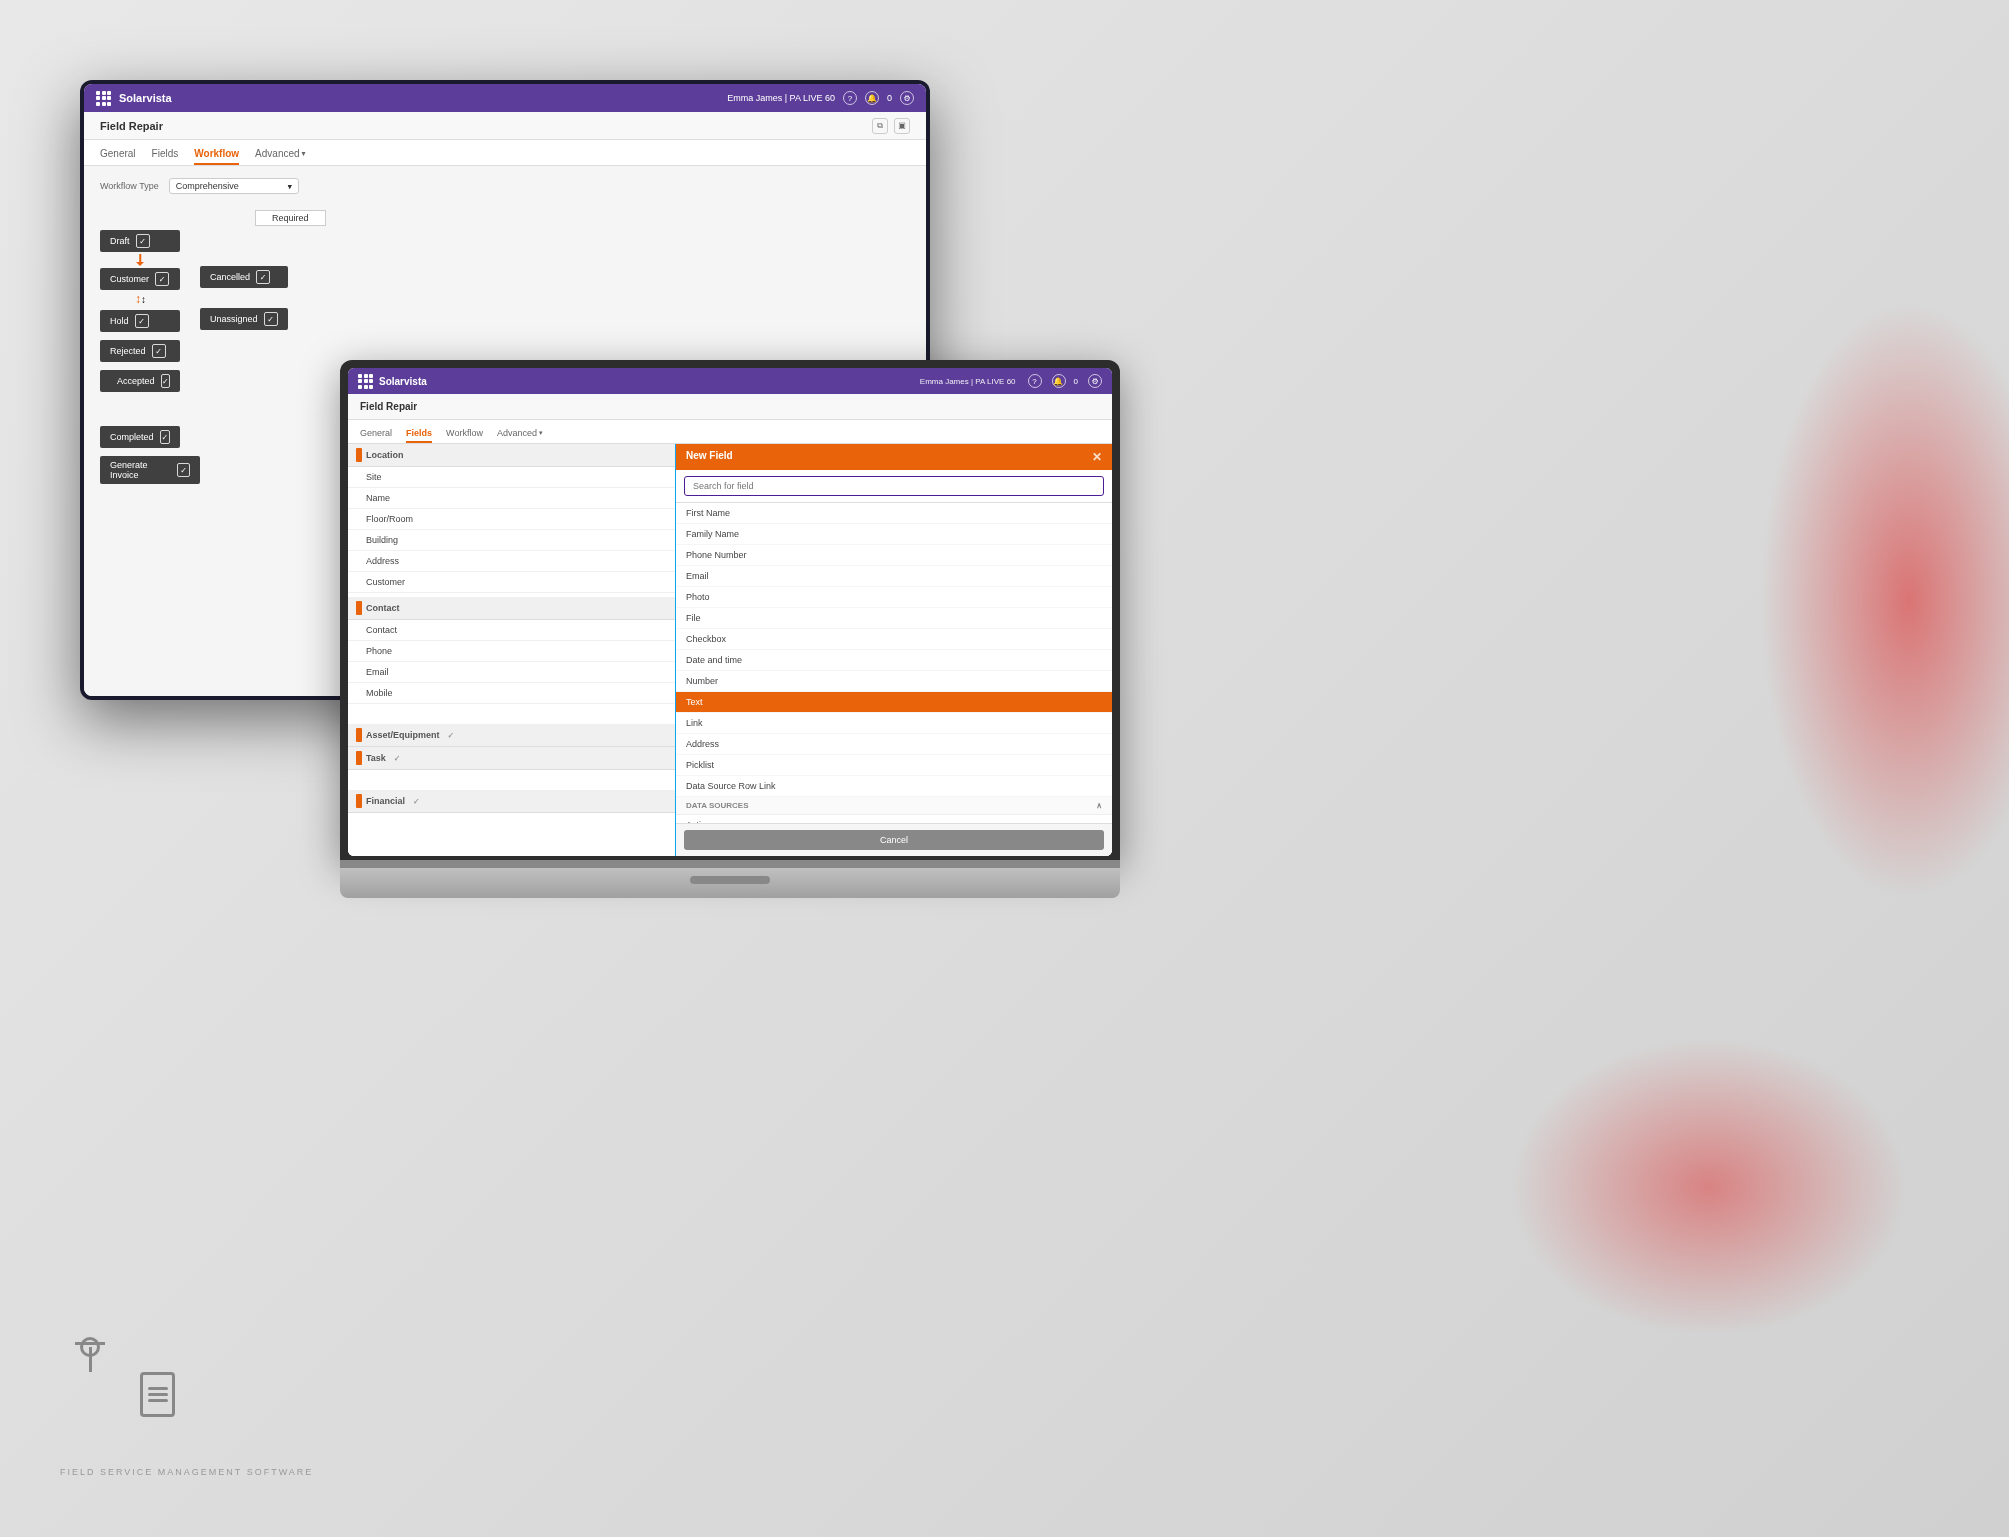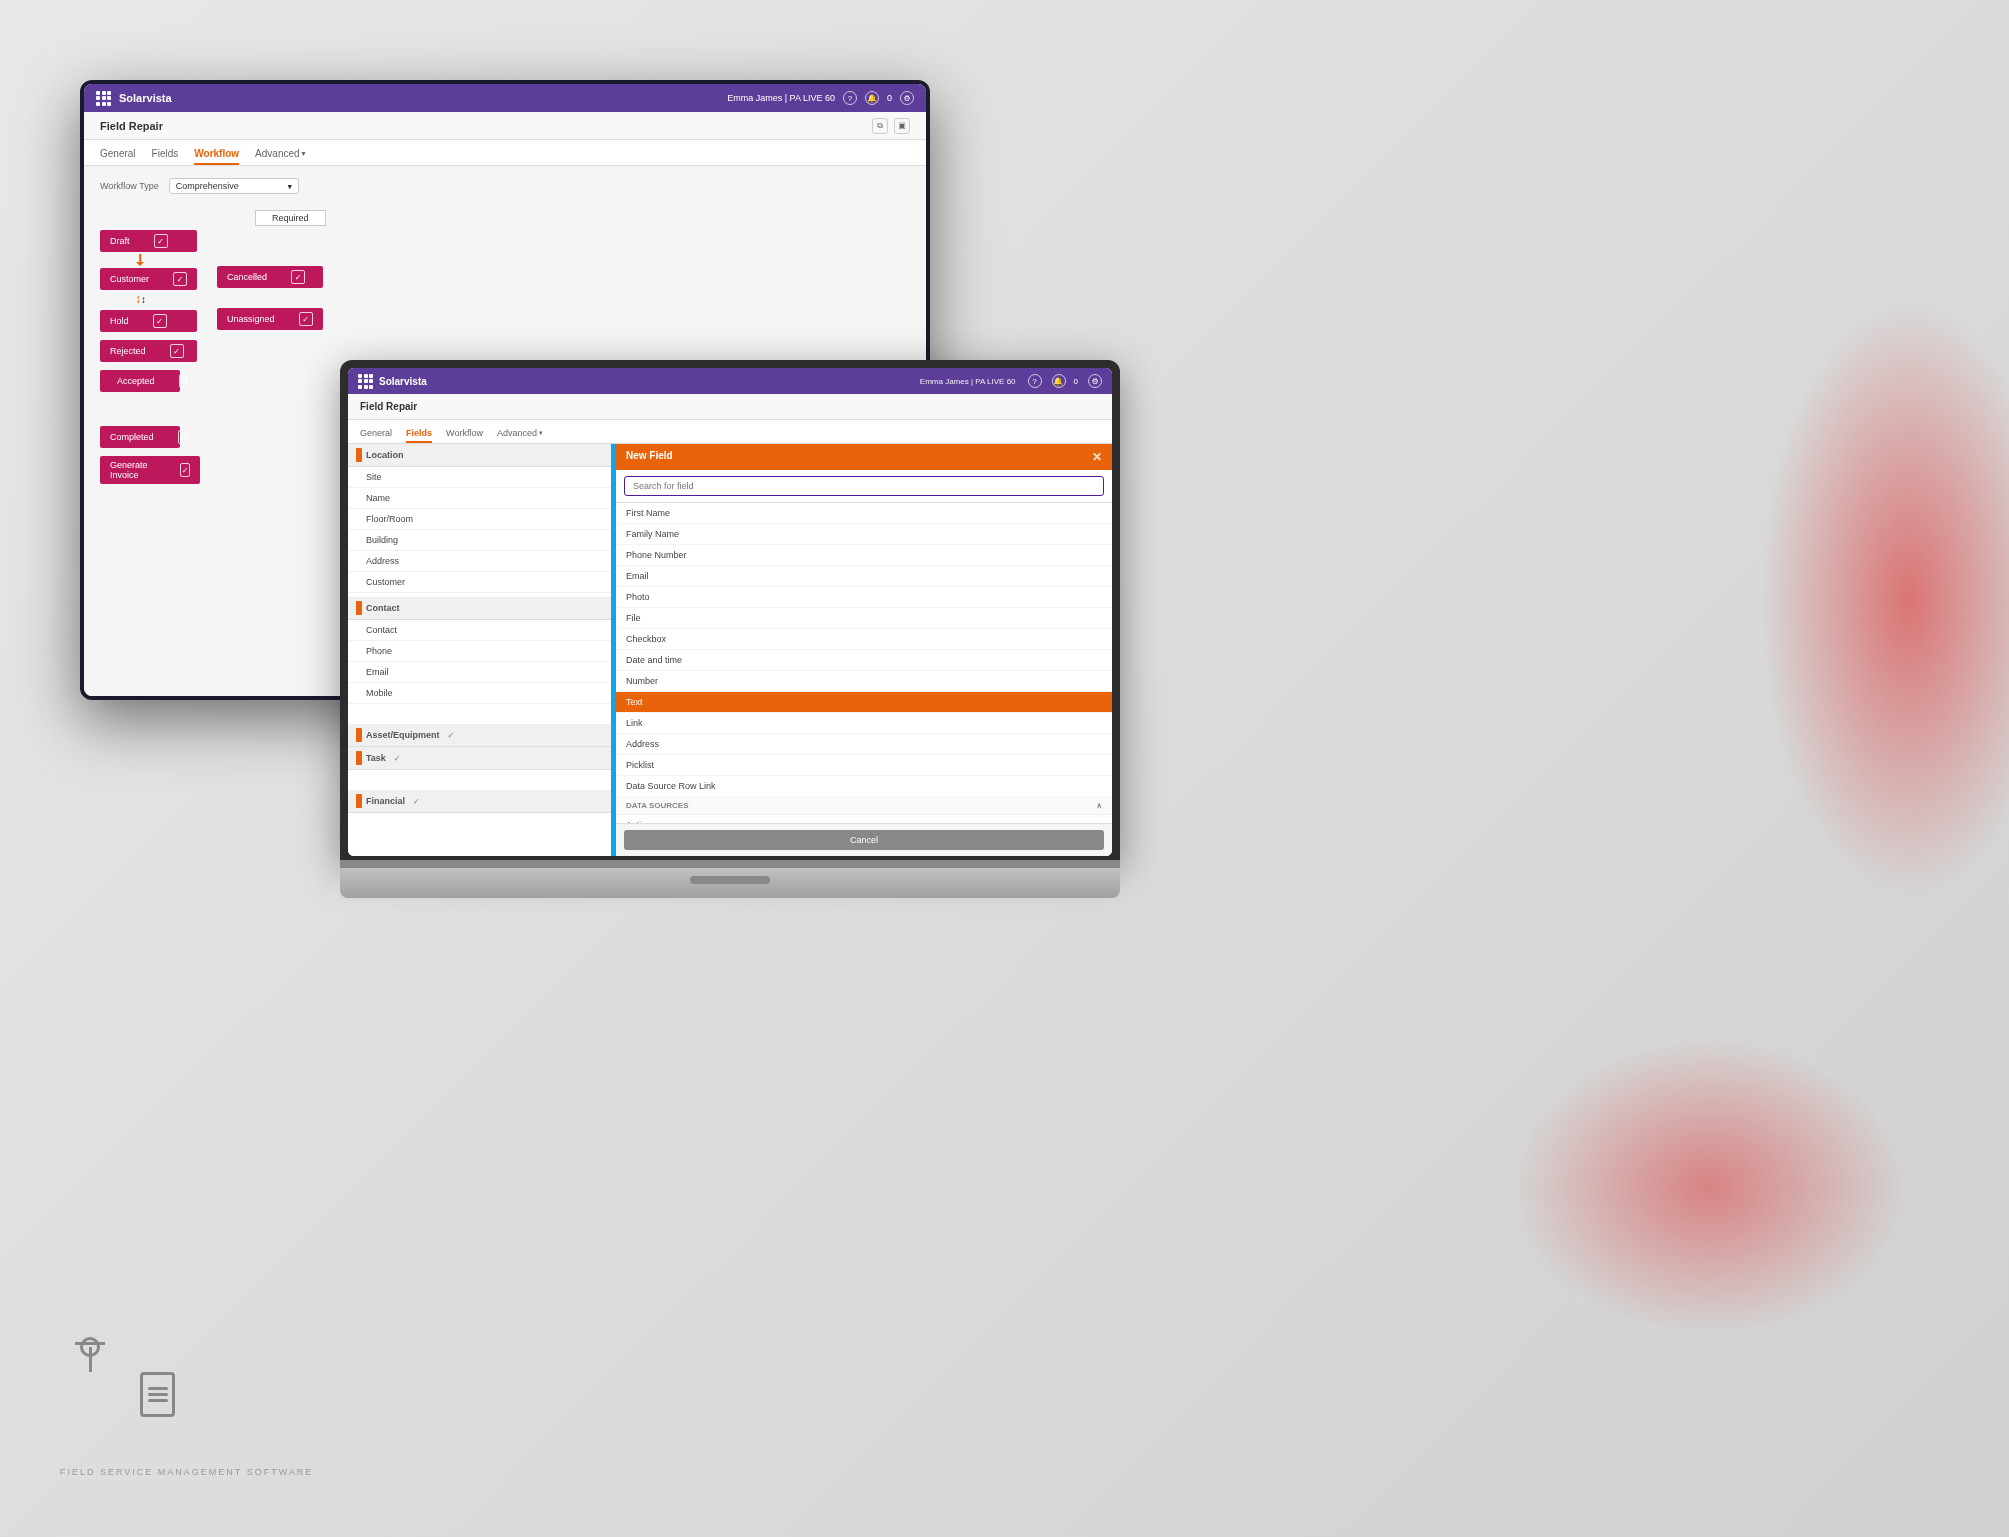--- a/index.html
+++ b/index.html
@@ -274,28 +274,28 @@
     .workflow-type-select::after {
       content: '▾';
       position: absolute;
       right: 6px;
       top: 50%;
       transform: translateY(-50%);
       font-size: 8px;
     }
 
     .wf-box {
-      background: #be185d;
+      background: #404040;
       color: white;
       padding: 4px 10px;
       border-radius: 2px;
       font-size: 9px;
       display: flex;
       align-items: center;
-      gap: 24px;
+      gap: 6px;
       min-width: 80px;
       position: relative;
     }
     .wf-box-check {
       width: 14px;
       height: 14px;
       border: 1.5px solid rgba(255,255,255,0.8);
       border-radius: 2px;
       display: flex;
       align-items: center;
@@ -443,22 +443,22 @@
     }
 
     
     .laptop-main {
       flex: 1;
       display: flex;
       background: white;
       overflow: hidden;
     }
     .laptop-fields-panel {
-      width: 268px;
-      border-right: 5px solid #0ea5e9;
+      width: 328px;
+      border-right: 1px solid #0ea5e9;
       overflow-y: auto;
       background: white;
     }
     .field-section-header {
       background: #f0f0f0;
       padding: 4px 8px;
       font-size: 9px;
       font-weight: 600;
       color: #555;
       border-bottom: 1px solid #ddd;

